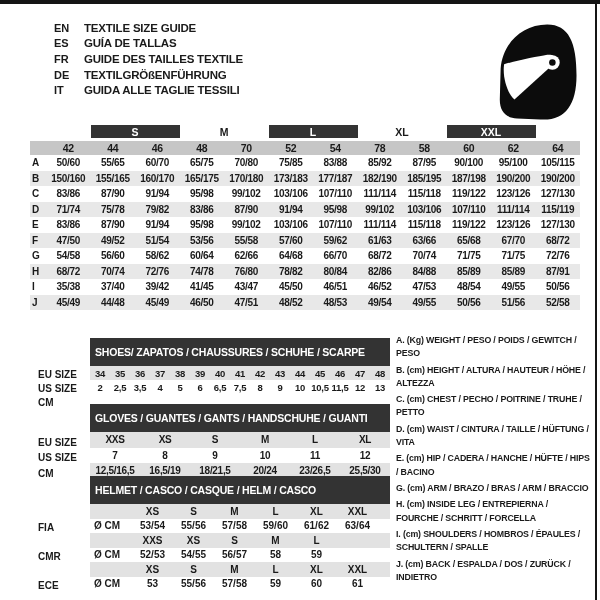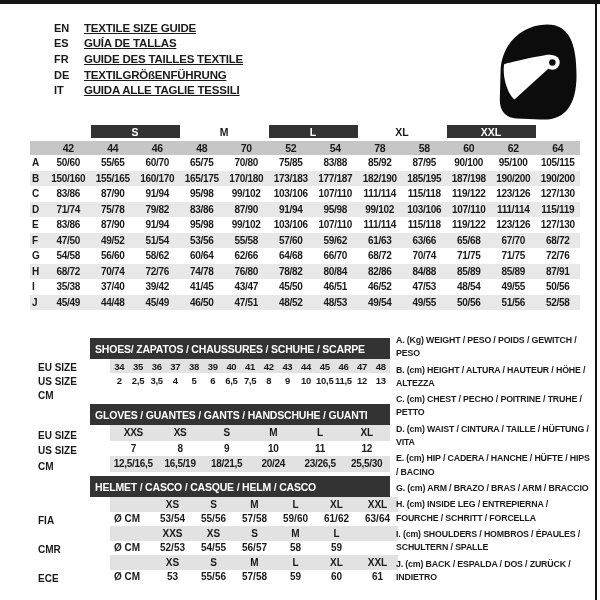--- a/index.html
+++ b/index.html
@@ -5,45 +5,45 @@
   html,body{margin:0;padding:0;background:#fff;}
   *{box-sizing:border-box;font-family:"Liberation Sans","DejaVu Sans",sans-serif;}
   .canvas{position:relative;width:600px;height:600px;background:#ffffff;overflow:hidden;color:#1a1a1a;}
   .top-bar{position:absolute;left:0;top:0;width:600px;height:4px;background:#151515;}
   .right-bar{position:absolute;left:595px;top:0;width:2px;height:600px;background:#151515;}
 
   
   .languages{position:absolute;left:38px;top:20px;}
   .lang-row{display:flex;height:15.6px;align-items:center;padding-left:16px;}
   .lang-code{width:30px;font-size:11px;font-weight:bold;}
-  .lang-title{font-size:11.5px;font-weight:bold;letter-spacing:-0.2px;white-space:nowrap;text-decoration:underline;}
+  .lang-title{font-size:11.5px;font-weight:bold;letter-spacing:-0.2px;white-space:nowrap;}
 
   .helmet-icon{position:absolute;left:492px;top:22px;width:88px;height:100px;}
   .helmet-icon svg{width:100%;height:100%;}
 
   
   .main-table{position:absolute;left:30px;top:125px;width:550px;}
   .mt-header{display:flex;height:16px;align-items:flex-start;}
   .mt-spacer{width:16px;flex:none;}
   .mt-group{display:flex;align-items:center;justify-content:center;font-size:10.5px;font-weight:bold;height:13px;}
   .mt-group.dark{background:#333333;color:#ffffff;}
   .mt-numbers{display:flex;height:14px;background:#c6c6c6;align-items:center;}
   .mt-row{display:flex;height:15.5px;align-items:center;}
   .mt-row.stripe{background:#e8e8e8;}
   .mt-letter{width:16px;flex:none;font-size:10px;font-weight:bold;padding-left:2px;}
   .mt-cell{flex:1;text-align:center;font-size:10px;font-weight:bold;letter-spacing:-0.3px;white-space:nowrap;}
   .mt-numbers .mt-cell{font-size:10.5px;}
 
   
   .sec{position:absolute;left:30px;width:360px;}
-  .sec-bar{margin-left:60px;height:21px;background:#333333;color:#ffffff;font-size:10.5px;
+  .sec-bar{margin-left:60px;height:28px;background:#333333;color:#ffffff;font-size:10.5px;
            font-weight:bold;display:flex;align-items:center;padding-left:5px;letter-spacing:-0.2px;white-space:nowrap;}
   .srow{display:flex;align-items:flex-end;}
   .slabel{width:60px;flex:none;font-size:10px;font-weight:bold;padding-left:8px;}
-  .sband{flex:1;display:flex;height:100%;align-items:center;margin-left:20px;}
+  .sband{flex:1;display:flex;height:100%;align-items:center;}
   .sband.shade{background:#e2e2e2;}
   .scell{flex:1;text-align:center;font-weight:bold;white-space:nowrap;}
   .shoes-sec .srow{height:14px;}
   .shoes-sec .scell{font-size:9.5px;letter-spacing:-0.3px;}
   .gloves-sec .srow{height:15.5px;}
   .gloves-sec .scell{font-size:10px;letter-spacing:-0.3px;}
   .helmet-sec .srow{height:14.5px;}
   .hunit{width:42px;flex:none;font-size:10px;font-weight:bold;padding-left:4px;white-space:nowrap;}
   .hcell{width:41px;flex:none;text-align:center;font-size:10px;font-weight:bold;white-space:nowrap;}
 

